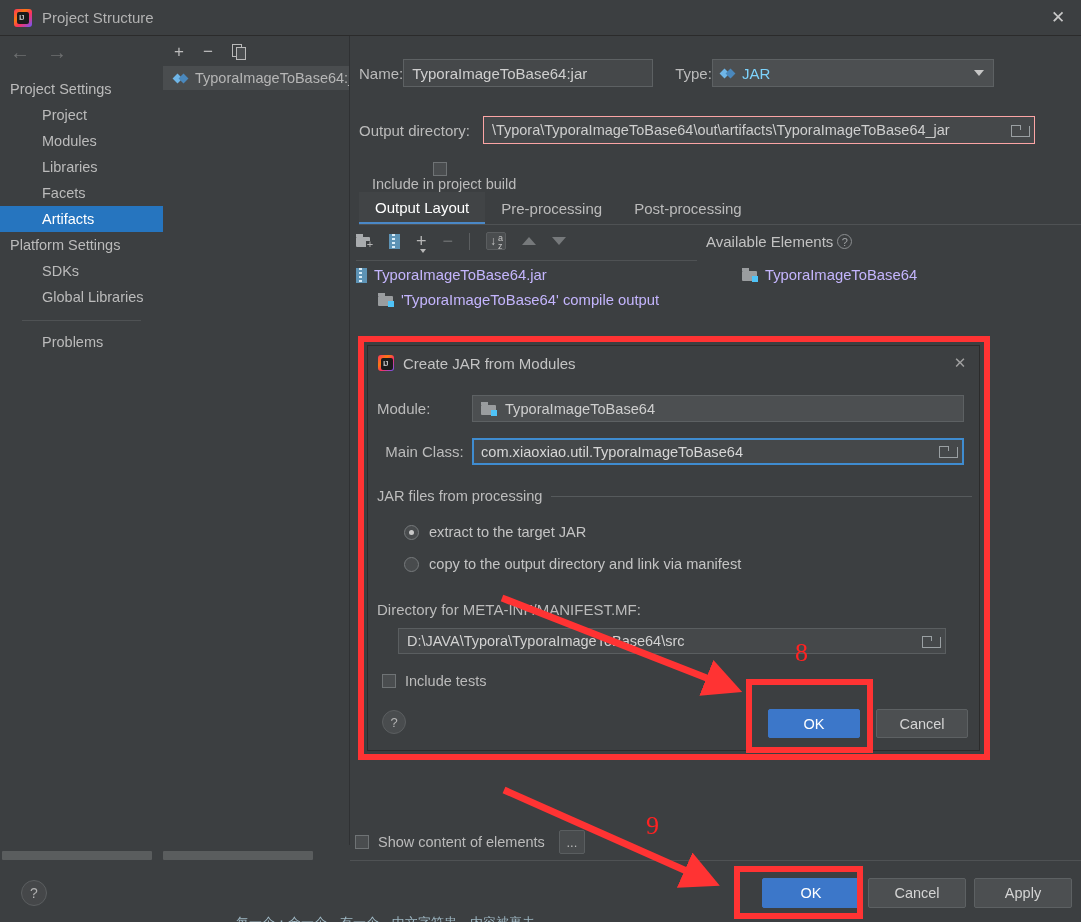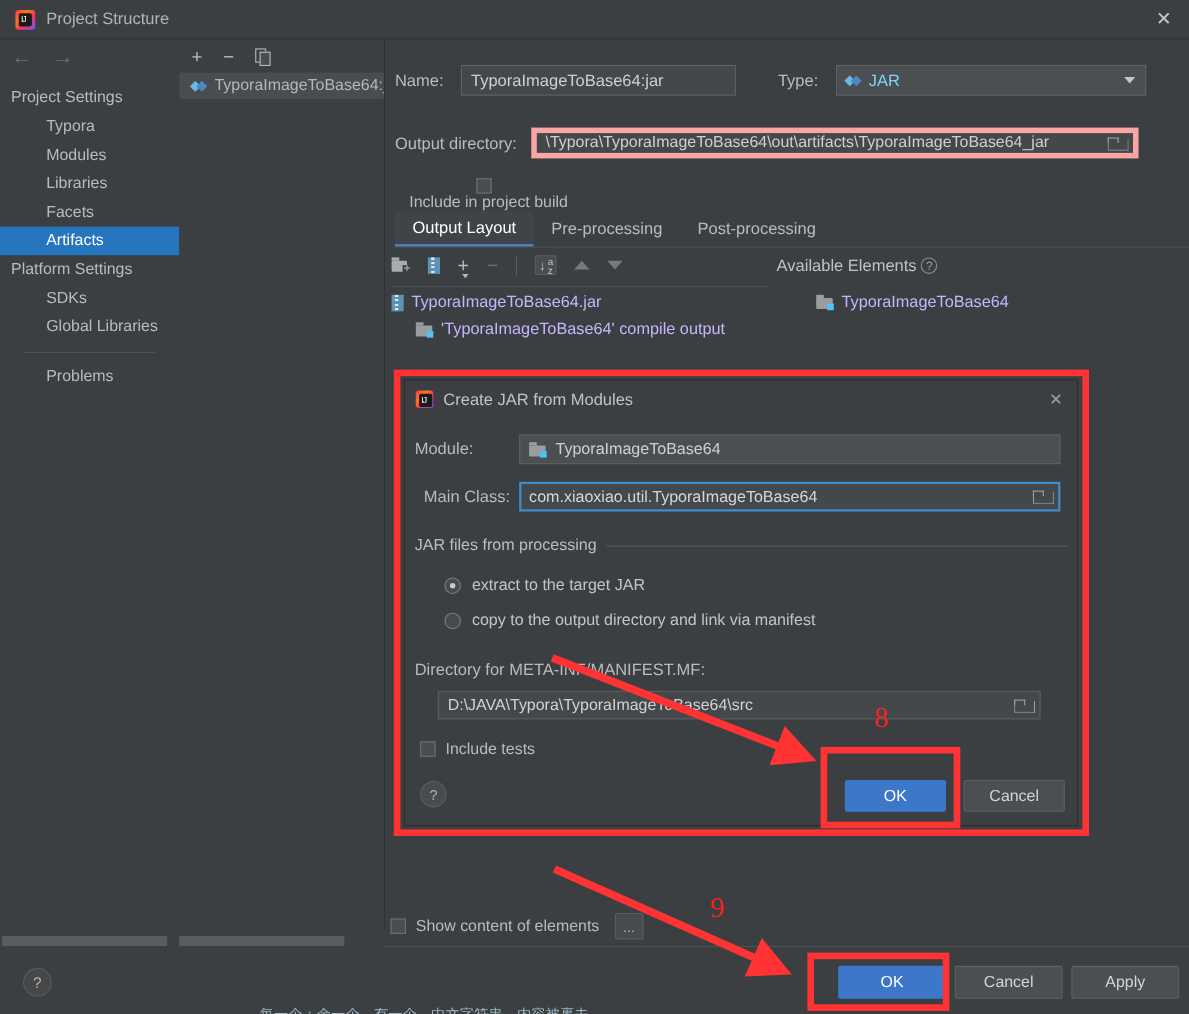--- a/index.html
+++ b/index.html
@@ -122,21 +122,21 @@
     width: 282px; height: 28px; background: #4c4f51; border: 1px solid #5d6163;
     display: flex; align-items: center; padding: 0 8px; cursor: pointer; position: relative;
   }
   .type-combo .txt { color: #7dd3fc; font-size: 15px; margin-left: 7px; }
   .type-combo .caret {
     position: absolute; right: 9px; top: 50%; transform: translateY(-50%);
     width: 0; height: 0; border-left: 5px solid transparent;
     border-right: 5px solid transparent; border-top: 6px solid #c6c6c6;
   }
   .out-input {
-    width: 552px; height: 28px; background: #45484a; border: 5px solid #fca5a5;
+    width: 552px; height: 28px; background: #45484a; border: 1px solid #fca5a5;
     display: flex; align-items: center; padding: 0 6px 0 8px; position: relative;
   }
   .out-input .txt {
     color: #cfcfcf; font-size: 14.5px; flex: 1; white-space: nowrap; overflow: hidden;
   }
   .folder-ico {
     width: 17px; height: 13px; flex: none; position: relative;
   }
   .folder-ico::before {
     content:""; position:absolute; left:0; bottom:0; width:17px; height:10px;
@@ -315,21 +315,21 @@
     <div class="win-close">✕</div>
   </div>
 
   <div class="sidebar">
     <div class="nav-arrows">
       <span class="nav-arrow dim">←</span>
       <span class="nav-arrow dim">→</span>
     </div>
     <div class="side-list">
       <div class="side-item group">Project Settings</div>
-      <div class="side-item child">Typora</div>
+      <div class="side-item child">Project</div>
       <div class="side-item child">Modules</div>
       <div class="side-item child">Libraries</div>
       <div class="side-item child">Facets</div>
       <div class="side-item child selected">Artifacts</div>
       <div class="side-item group">Platform Settings</div>
       <div class="side-item child">SDKs</div>
       <div class="side-item child">Global Libraries</div>
       <div class="side-sep"></div>
       <div class="side-item child">Problems</div>
     </div>
@@ -345,21 +345,21 @@
       <span class="copy-ico"></span>
     </div>
     <div class="art-row">
       <span class="jar-diamond"></span>
       <span class="lbl">TyporaImageToBase64:jar</span>
     </div>
   </div>
 
   <div class="main">
 
-    <div class="row" style="position:absolute; left:9px; top:23px; gap:16px;">
+    <div class="row" style="position:absolute; left:9px; top:23px; ">
       <span class="flabel">Name:</span>
       <input class="name-input" value="TyporaImageToBase64:jar" style="">
       <span class="flabel" style="margin-left:22px;">Type:</span>
       <div class="type-combo">
         <span class="jar-diamond"></span>
         <span class="txt">JAR</span>
         <span class="caret"></span>
       </div>
     </div>
 

